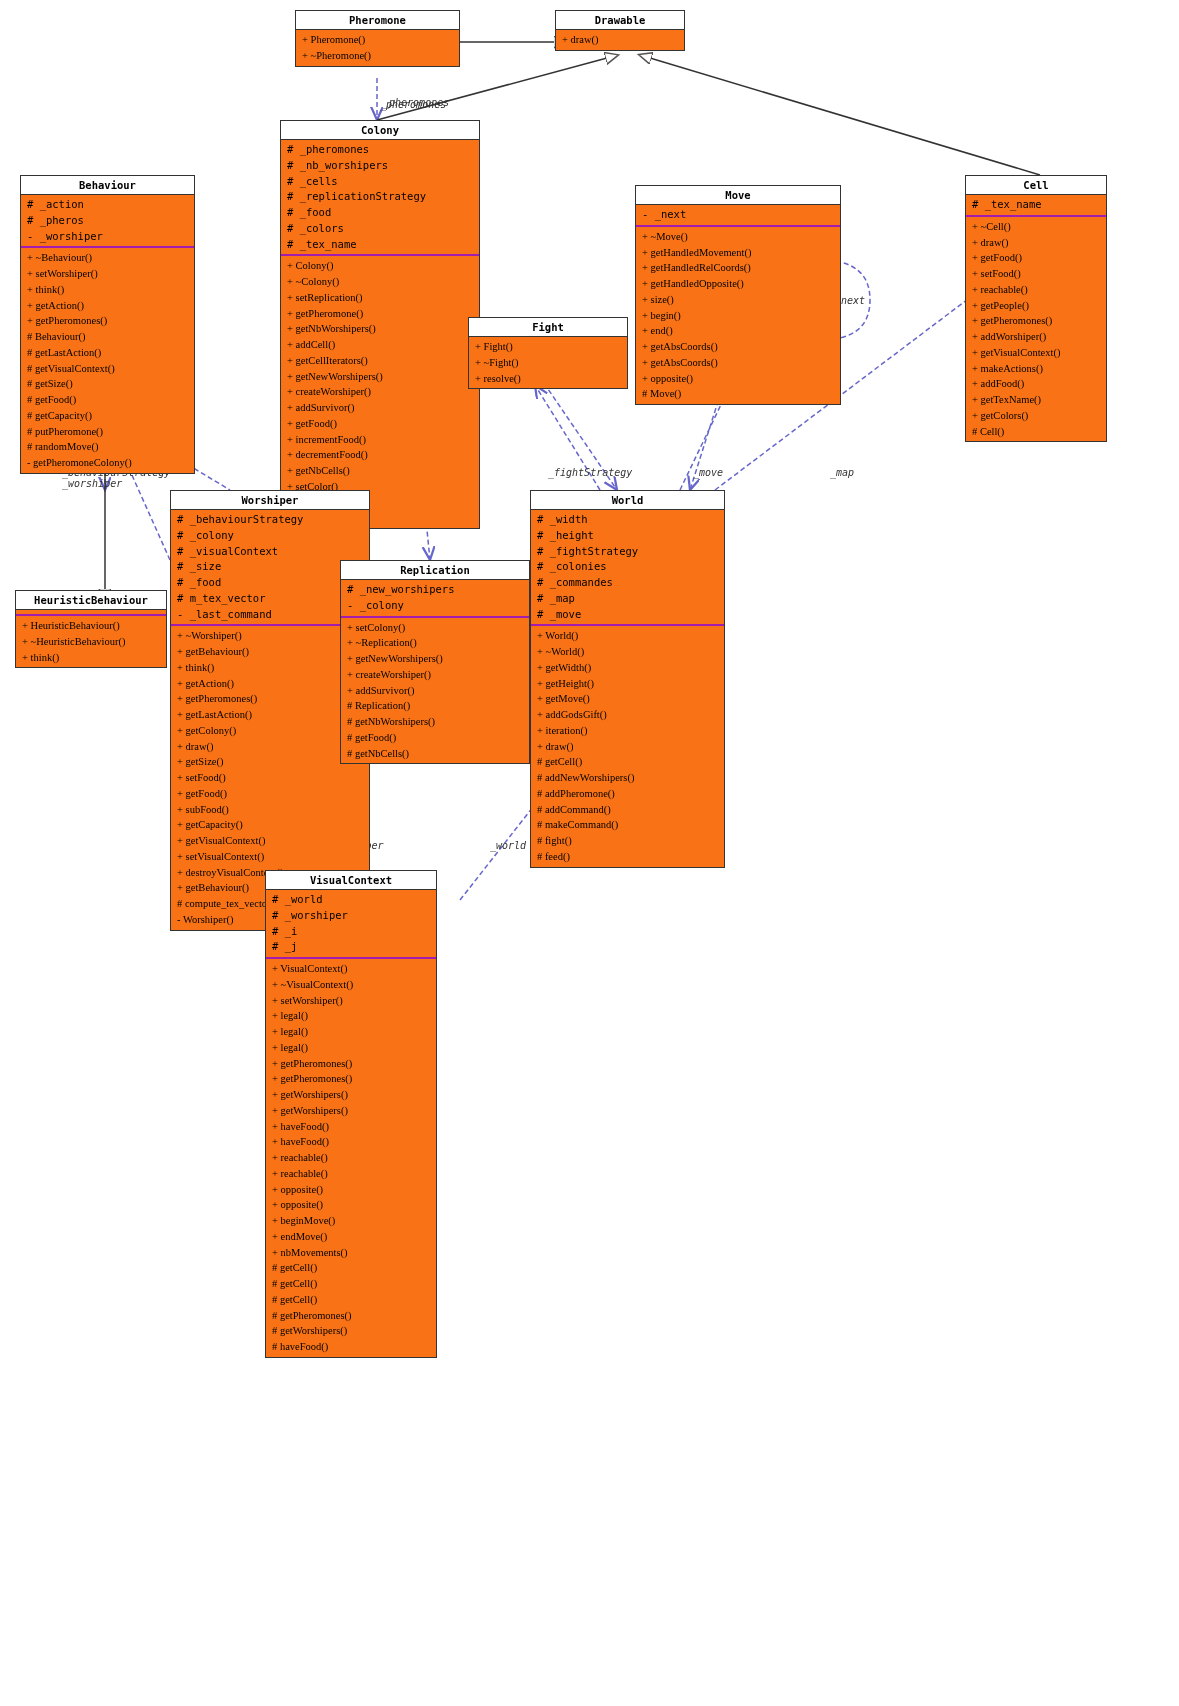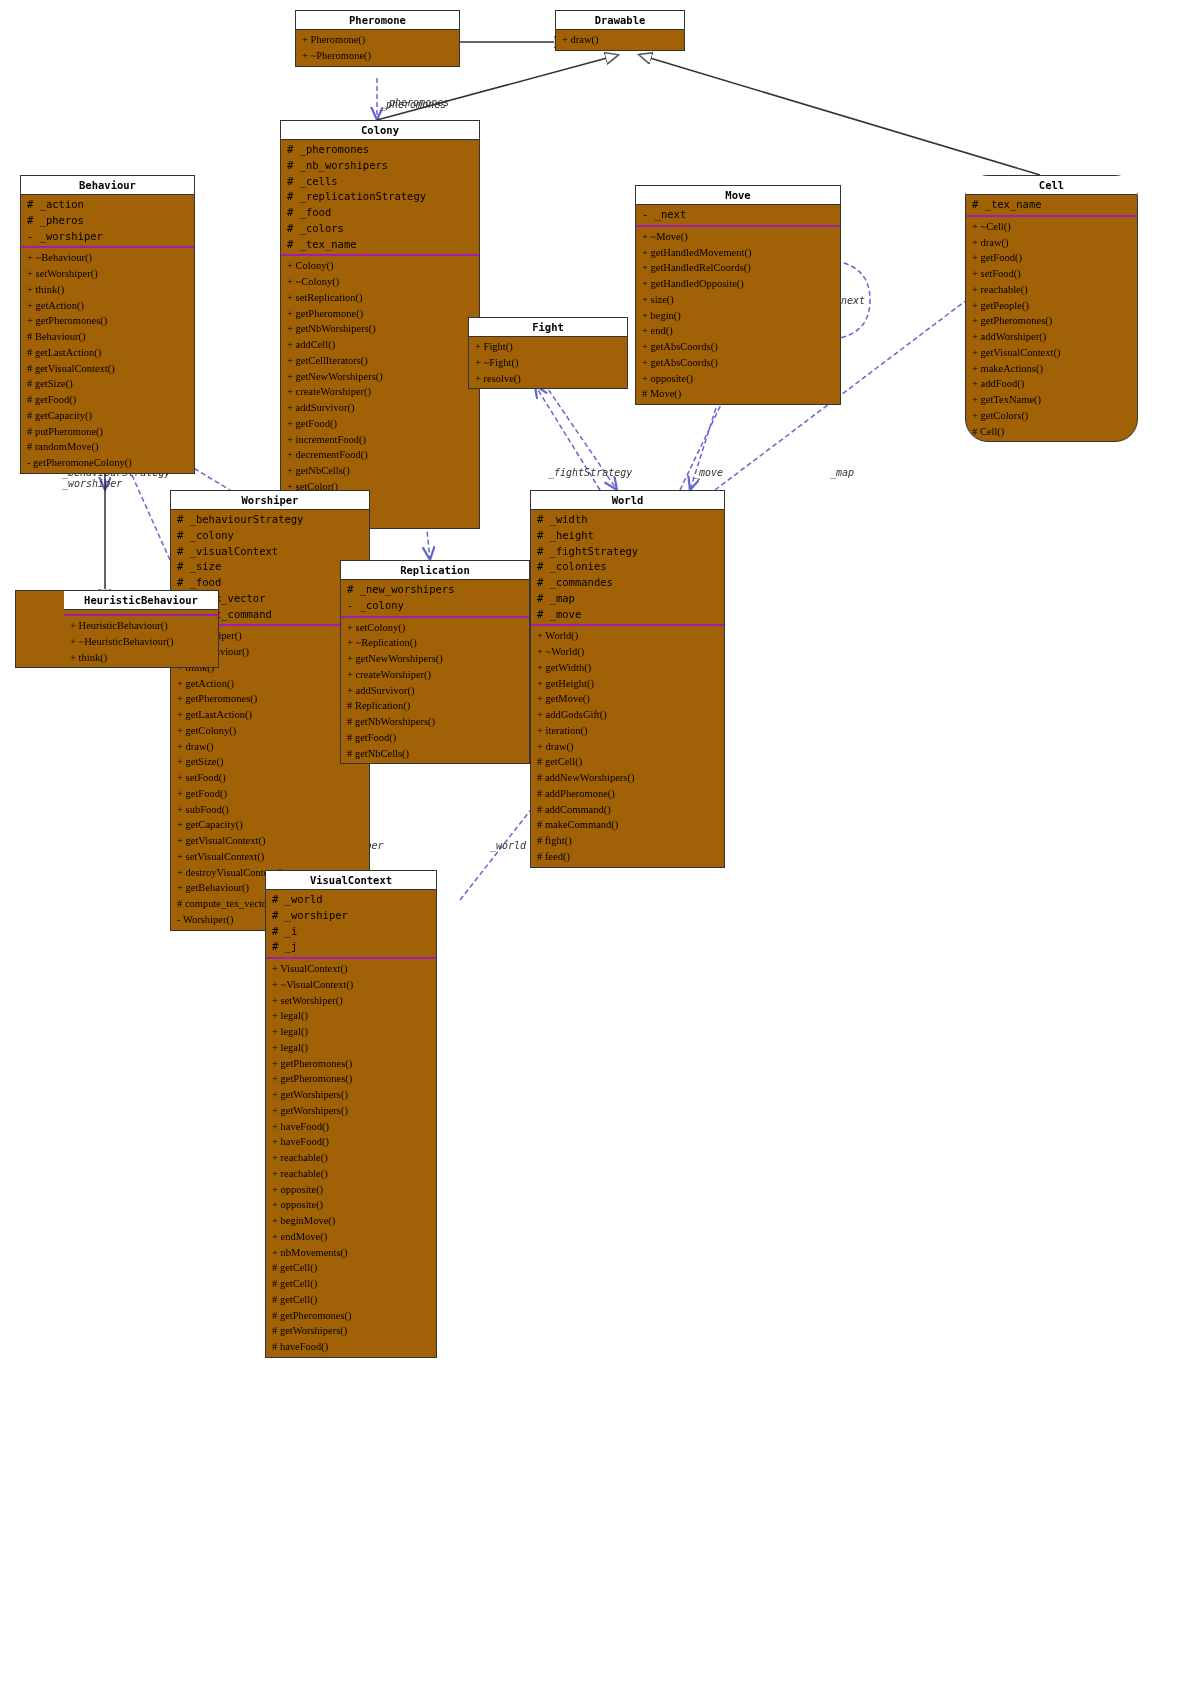--- a/index.html
+++ b/index.html
@@ -14,21 +14,21 @@
     }
     .diagram-container {
       position: relative;
       width: 1179px;
       height: 1706px;
       background: white;
     }
     .uml-box {
       position: absolute;
       border: 1px solid #333;
-      background: #a16207;
+      background: #f97316;
       font-size: 10.5px;
       font-family: monospace;
     }
     .uml-title {
       text-align: center;
       font-weight: bold;
       border-bottom: 1px solid #333;
       padding: 3px 6px;
       background: white;
     }
@@ -199,21 +199,21 @@
       <div class="uml-line"># getVisualContext()</div>
       <div class="uml-line"># getSize()</div>
       <div class="uml-line"># getFood()</div>
       <div class="uml-line"># getCapacity()</div>
       <div class="uml-line"># putPheromone()</div>
       <div class="uml-line"># randomMove()</div>
       <div class="uml-line">- getPheromoneColony()</div>
     </div>
   </div>
 
-  <div class="uml-box" style="left:965px; top:175px; width:173px;border-radius:23px;">
+  <div class="uml-box" style="left:965px; top:175px; width:142px;">
     <div class="uml-title">Cell</div>
     <div class="uml-section">
       <div class="uml-line"># _tex_name</div>
     </div>
     <div class="uml-section">
       <div class="uml-line">+ ~Cell()</div>
       <div class="uml-line">+ draw()</div>
       <div class="uml-line">+ getFood()</div>
       <div class="uml-line">+ setFood()</div>
       <div class="uml-line">+ reachable()</div>
@@ -304,21 +304,21 @@
       <div class="uml-line">+ getNewWorshipers()</div>
       <div class="uml-line">+ createWorshiper()</div>
       <div class="uml-line">+ addSurvivor()</div>
       <div class="uml-line"># Replication()</div>
       <div class="uml-line"># getNbWorshipers()</div>
       <div class="uml-line"># getFood()</div>
       <div class="uml-line"># getNbCells()</div>
     </div>
   </div>
 
-  <div class="uml-box" style="left:15px; top:590px; width:204px;padding-left:48px;">
+  <div class="uml-box" style="left:15px; top:590px; width:152px;">
     <div class="uml-title">HeuristicBehaviour</div>
     <div class="uml-section">
     </div>
     <div class="uml-section">
       <div class="uml-line">+ HeuristicBehaviour()</div>
       <div class="uml-line">+ ~HeuristicBehaviour()</div>
       <div class="uml-line">+ think()</div>
     </div>
   </div>
 

